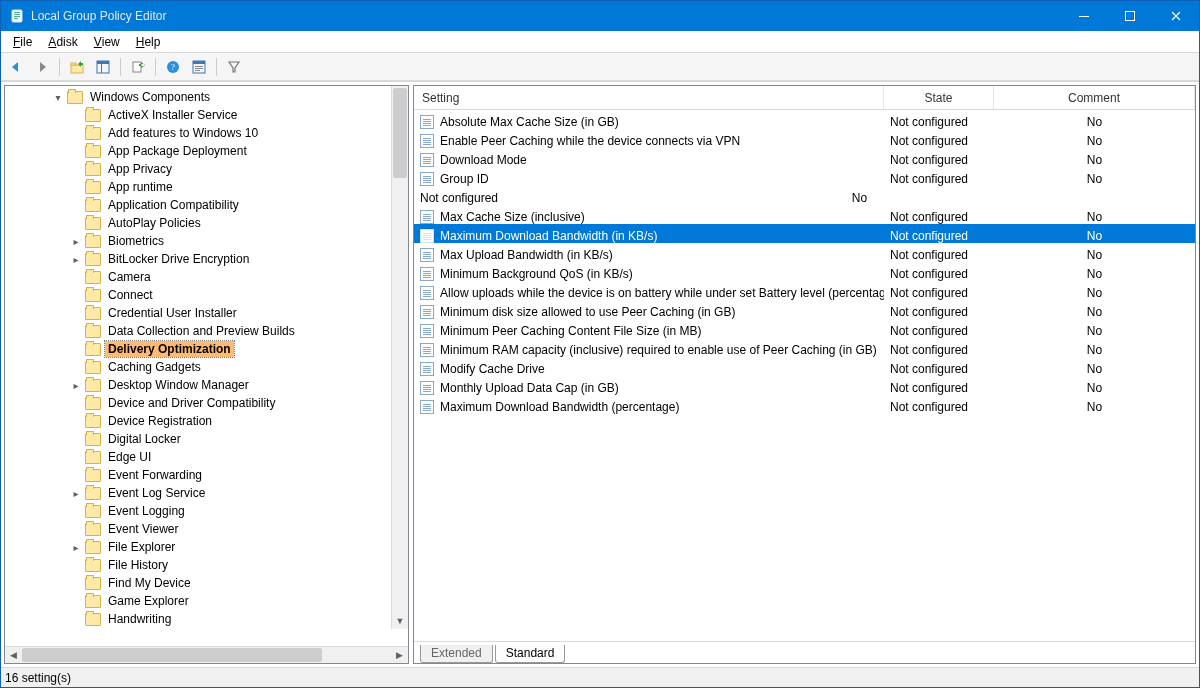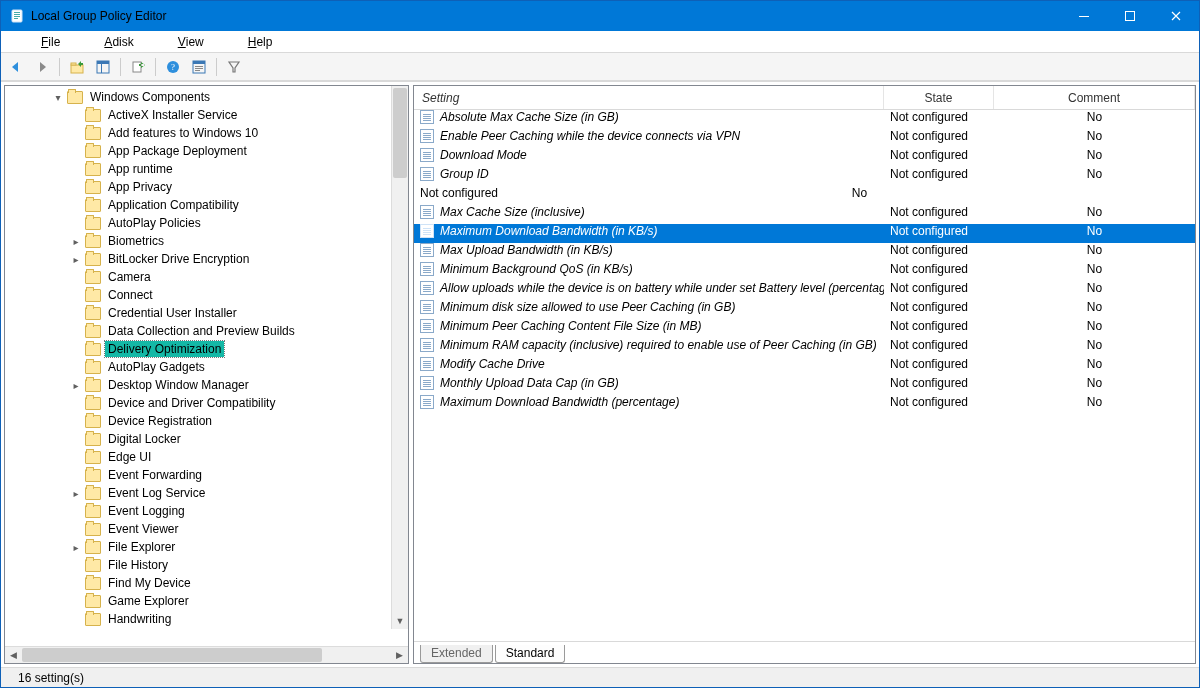--- a/index.html
+++ b/index.html
@@ -1,28 +1,28 @@
 <!DOCTYPE html>
 <html><head>
 <meta charset="utf-8">
 <style>
 * { box-sizing: border-box; margin: 0; padding: 0; }
 html, body { width: 1200px; height: 688px; font-family: "Segoe UI", Tahoma, sans-serif; font-size: 12px; overflow: hidden; }
 body { background: #fff; border: 1px solid #0e60b7; display: flex; flex-direction: column; }
 
 
-.titlebar { height: 30px; background: #0078d7; color: #000000; display: flex; align-items: center; }
+.titlebar { height: 30px; background: #0078d7; color: #e5e5e5; display: flex; align-items: center; }
 .titlebar .app-icon { width: 16px; height: 16px; margin: 0 6px 0 8px; display:flex; align-items:center; justify-content:center; }
 .titlebar .title { flex: 1; font-size: 12px; }
 .titlebar .winbtns { display: flex; height: 100%; }
 .titlebar .winbtn { width: 46px; height: 100%; display:flex; align-items:center; justify-content:center; color:#fff; }
 
 
 .menubar { height: 22px; background: #fff; border-bottom: 1px solid #d9d9d9; display:flex; align-items:center; padding: 0 4px; }
-.menubar .menuitem { padding: 2px 8px; margin-left: 28px; }
+.menubar .menuitem { padding: 2px 8px; }
 .menubar .menuitem span { display:inline-block; }
 .menubar .menuitem .ul { text-decoration: underline; }
 
 
 .toolbar { height: 28px; background: #f5f5f5; border-bottom: 1px solid #d9d9d9; display:flex; align-items:center; padding: 0 4px; gap:4px; }
 .tbbtn { width: 22px; height: 22px; border: 1px solid transparent; display:flex; align-items:center; justify-content:center; border-radius:2px; }
 .tbsep { width:1px; height:18px; background:#ccc; margin: 0 2px; }
 
 
 .content { flex:1; display:flex; border-top:1px solid #d9d9d9; min-height:0; }
@@ -30,57 +30,57 @@
 .rightpane { flex:1; border:1px solid #828790; margin:3px 3px 3px 2px; background:#fff; display:flex; flex-direction:column; }
 
 
 .tree-wrap { flex:1; overflow:hidden; position:relative; }
 .tree { font-size: 12px; color:#000; padding-top:2px; overflow:hidden; }
 .tree-row { height:18px; display:flex; align-items:center; white-space:nowrap; }
 .tree-row .spacer { display:inline-block; }
 .tw { width: 14px; height:14px; display:inline-flex; align-items:center; justify-content:center; color:#606060; font-size:10px; }
 .folder { width:16px; height:13px; margin: 0 4px 0 2px; position:relative; background:#ffe9a6; border:1px solid #d6b24c; border-radius:1px; }
 .folder::before { content:""; position:absolute; top:-3px; left:0; width:6px; height:3px; background:#ffe9a6; border:1px solid #d6b24c; border-bottom:none; border-radius:1px 1px 0 0; }
-.tree-row.selected .label-wrap { background:#14b8a6; outline:1px dotted #777; }
+.tree-row.selected .label-wrap { background:#fdba74; outline:1px dotted #777;font-weight:bold; }
 .label-wrap { padding: 0 3px; height:16px; display:inline-flex; align-items:center; }
 .tree-vscroll { position:absolute; right:0; top:0; bottom:17px; width:17px; background:#f0f0f0; border-left:1px solid #dcdcdc; }
 .tree-vscroll .thumb { position:absolute; left:1px; right:1px; top:2px; height:90px; background:#cdcdcd; border-radius:2px; }
 .tree-vscroll .arr { position:absolute; left:0; right:0; height:17px; display:flex; align-items:center; justify-content:center; color:#606060; font-size:9px; }
 .tree-vscroll .arr.down { bottom:0; }
 .tree-hscroll { height:17px; background:#f0f0f0; border-top:1px solid #dcdcdc; position:relative; }
 .tree-hscroll .thumb { position:absolute; top:1px; bottom:1px; left:17px; width:300px; background:#cdcdcd; border-radius:2px; }
 .tree-hscroll .arr { position:absolute; top:0; bottom:0; width:17px; display:flex; align-items:center; justify-content:center; color:#606060; font-size:9px; }
 .tree-hscroll .arr.l { left:0; }
 .tree-hscroll .arr.r { right:0; }
 
 
 .list-wrap { flex:1; overflow:hidden; position:relative; }
 .list-head { height:24px; display:flex; border-bottom:1px solid #d9d9d9; background:#fff; }
 .list-head .hcell { border-right:1px solid #e5e5e5; display:flex; align-items:center; padding:0 8px; color:#333; }
 .list-body { }
 .lrow { height:19px; display:flex; align-items:center; }
-.lrow .cell { padding: 0 6px; display:flex; align-items:flex-start; height:100%; overflow:hidden; text-overflow:ellipsis; white-space:nowrap; }
+.lrow .cell { padding: 0 6px; display:flex; align-items:flex-end; height:100%; overflow:hidden; text-overflow:ellipsis; white-space:nowrap; }
 .lrow.selected { background:#0078d7; color:#fff; }
 .policy-icon { width:14px; height:14px; margin-right:6px; background:#fff; border:1px solid #8aa9c9; position:relative; flex-shrink:0; }
 .policy-icon::before, .policy-icon::after { content:""; position:absolute; background:#8aa9c9; }
 .policy-icon::before { left:2px; right:2px; top:3px; height:1px; box-shadow: 0 2px 0 #8aa9c9, 0 4px 0 #8aa9c9, 0 6px 0 #8aa9c9; }
 .lrow.selected .policy-icon { border-color:#cfe3f7; }
 .lrow.selected .policy-icon::before { background:#cfe3f7; box-shadow: 0 2px 0 #cfe3f7, 0 4px 0 #cfe3f7, 0 6px 0 #cfe3f7; }
-.col-setting { width:470px;font-style:italic; }
+.col-setting { width:470px; }
 .col-state  { width:110px; }
 .col-comment{ flex:1; text-align:center; }
 .list-head .col-state, .list-head .col-comment { justify-content:center; }
 
 
 .tabstrip { height:22px; display:flex; align-items:flex-end; padding-left:6px; border-top:1px solid #d9d9d9; background:#fff; }
 .tab { border:1px solid #9a9a9a; border-top:none; border-radius:0 0 3px 3px; padding:1px 10px 2px; margin-right:2px; background:#fdfdfd; font-size:12px; position:relative; top:0; }
 .tab.inactive { background:#f0f0f0; color:#666; }
 
 
-.statusbar { height:20px; border-top:1px solid #d9d9d9; background:#f0f0f0; display:flex; align-items:center; padding:0 17px; font-size:12px; }
+.statusbar { height:20px; border-top:1px solid #d9d9d9; background:#f0f0f0; display:flex; align-items:center; padding:0 4px; font-size:12px; }
 
 
 svg { display:block; }
 </style>
 </head>
 <body>
 
 <div class="titlebar">
   <span class="app-icon">
     <svg width="14" height="14" viewBox="0 0 14 14">
@@ -210,36 +210,36 @@
             <span class="folder"></span>
             <span class="label-wrap">
               <span>App Package Deployment</span>
             </span>
           </div>
           <div class="tree-row">
             <span class="spacer" style="width:64px"></span>
             <span class="tw"></span>
             <span class="folder"></span>
             <span class="label-wrap">
+              <span>App Privacy</span>
+            </span>
+          </div>
+          <div class="tree-row">
+            <span class="spacer" style="width:64px"></span>
+            <span class="tw"></span>
+            <span class="folder"></span>
+            <span class="label-wrap">
               <span>App runtime</span>
             </span>
           </div>
           <div class="tree-row">
             <span class="spacer" style="width:64px"></span>
             <span class="tw"></span>
             <span class="folder"></span>
             <span class="label-wrap">
-              <span>App Privacy</span>
-            </span>
-          </div>
-          <div class="tree-row">
-            <span class="spacer" style="width:64px"></span>
-            <span class="tw"></span>
-            <span class="folder"></span>
-            <span class="label-wrap">
               <span>Application Compatibility</span>
             </span>
           </div>
           <div class="tree-row">
             <span class="spacer" style="width:64px"></span>
             <span class="tw"></span>
             <span class="folder"></span>
             <span class="label-wrap">
               <span>AutoPlay Policies</span>
             </span>
@@ -298,21 +298,21 @@
             <span class="folder"></span>
             <span class="label-wrap">
               <span>Delivery Optimization</span>
             </span>
           </div>
           <div class="tree-row">
             <span class="spacer" style="width:64px"></span>
             <span class="tw"></span>
             <span class="folder"></span>
             <span class="label-wrap">
-              <span>AutoPlay Gadgets</span>
+              <span>Caching Gadgets</span>
             </span>
           </div>
           <div class="tree-row">
             <span class="spacer" style="width:64px"></span>
             <span class="tw">▸</span>
             <span class="folder"></span>
             <span class="label-wrap">
               <span>Desktop Window Manager</span>
             </span>
           </div>

